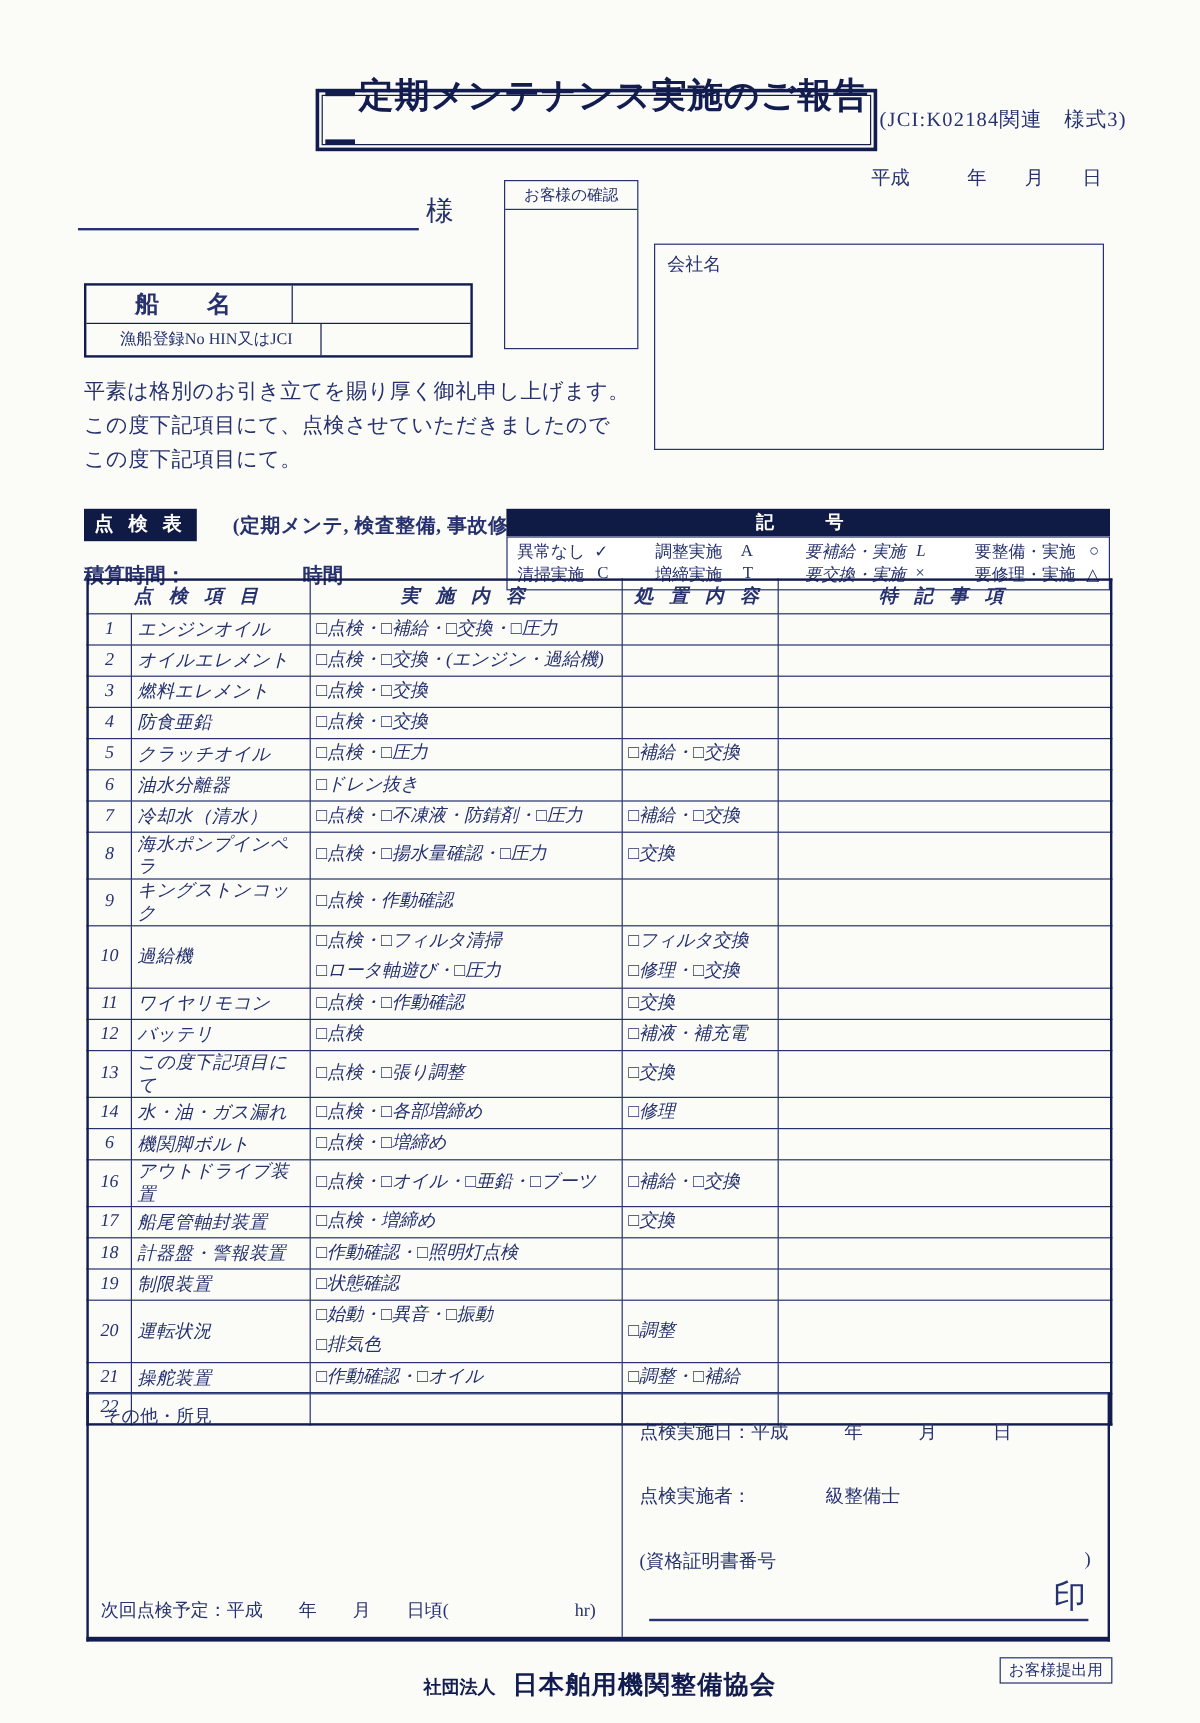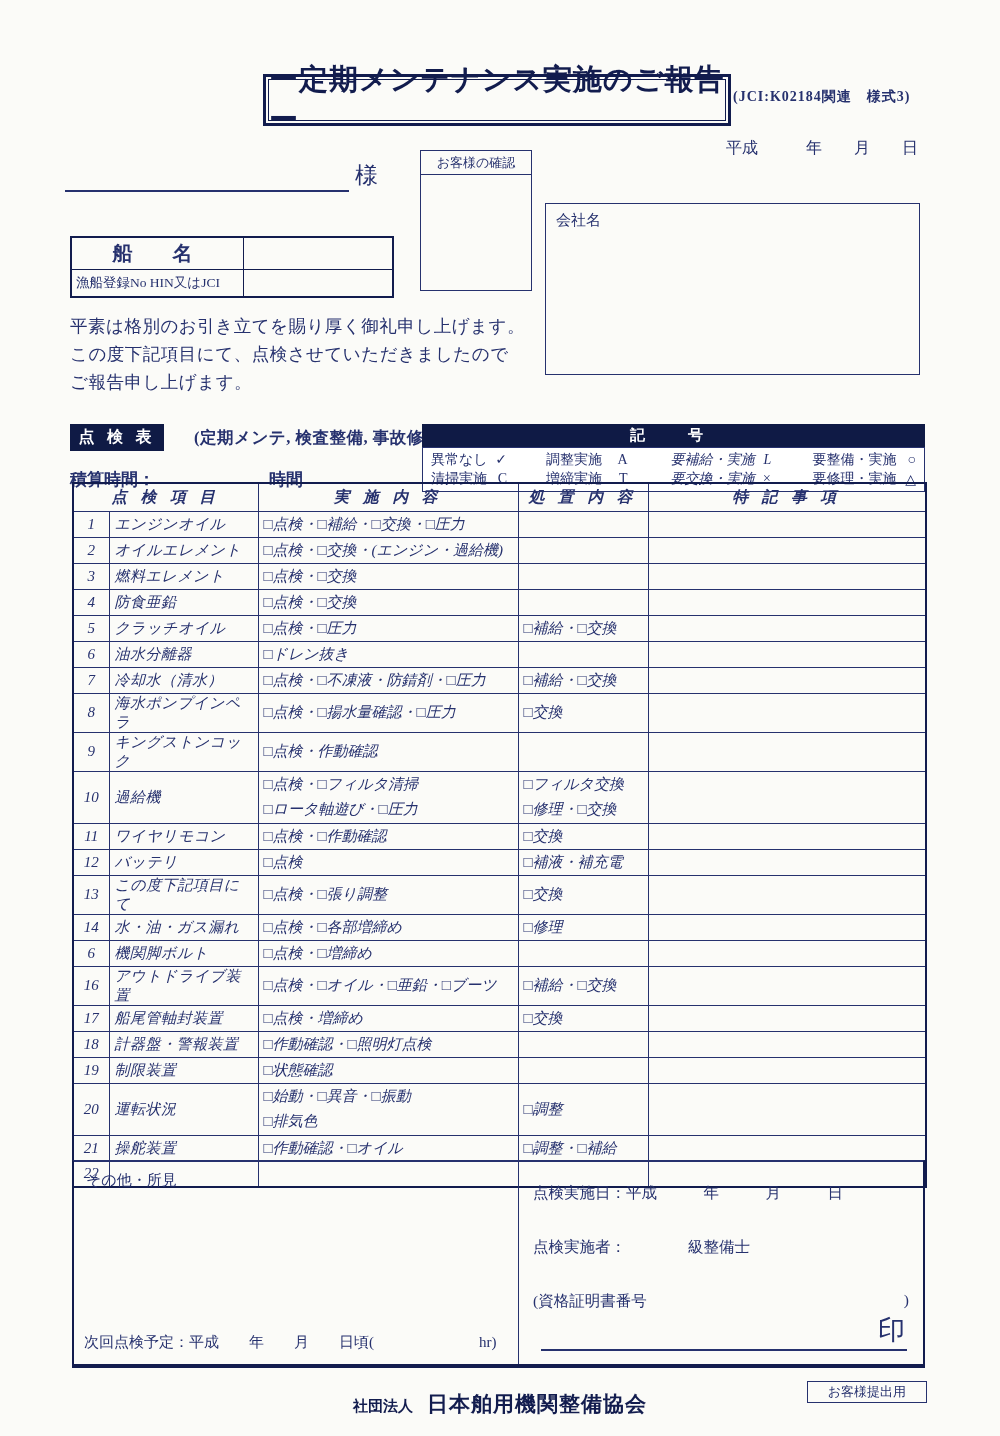--- a/index.html
+++ b/index.html
@@ -23,59 +23,59 @@
     border:3px solid var(--ink-dark);padding:2px;
   }
   .title-inner{
     width:100%;height:100%;border:1px solid var(--ink-dark);
     display:flex;align-items:center;justify-content:center;
   }
   .title-text{
     font-family:"Liberation Sans","DejaVu Sans",sans-serif;
     font-weight:bold;font-size:29px;color:var(--ink-dark);letter-spacing:1px;
   }
-  .form-code{left:733px;top:88px;font-size:14px;letter-spacing:1px;font-weight:bold;}
+  .form-code{left:733px;top:88px;font-size:17px;letter-spacing:1px;}
   .date-top{right:82px;top:138px;font-size:16px;}
 
   
   .addressee{left:355px;top:160px;font-size:23px;}
   .addr-line{left:65px;top:190px;width:284px;height:0;border-bottom:2px solid var(--ink);}
 
   
   .confirm-box{left:420px;top:150px;width:112px;height:141px;border:1.5px solid var(--ink);text-align:center;}
   .confirm-head{
     border-bottom:1.5px solid var(--ink);height:24px;display:flex;
     align-items:center;justify-content:center;font-size:13px;
   }
 
   
   .ship-table{left:70px;top:236px;width:324px;height:62px;border:2px solid var(--ink-dark);}
   .ship-row{display:flex;}
   .ship-row.r1{height:32px;border-bottom:1.5px solid var(--ink-dark);}
-  .ship-row.r2{height:26px;}
+  .ship-row.r2{height:26px;padding-left:24px;}
   .ship-label{width:172px;border-right:1.5px solid var(--ink-dark);display:flex;align-items:center;}
   .ship-label.name{justify-content:center;font-size:20px;font-weight:bold;letter-spacing:10px;}
   .ship-label.reg{justify-content:flex-start;padding-left:4px;font-size:13.5px;}
   .ship-value{flex:1;}
 
   
   .company-box{left:545px;top:203px;width:375px;height:172px;border:1.5px solid var(--ink);padding:7px 10px;font-size:15px;}
 
   
   .greeting{left:70px;top:312px;width:470px;font-size:17.5px;line-height:28px;letter-spacing:0.5px;}
 
   
   .insp-band{
     left:70px;top:424px;width:94px;height:27px;background:var(--ink-band);
     color:#fff;display:flex;align-items:center;justify-content:center;
     font-family:"Liberation Sans","DejaVu Sans",sans-serif;font-weight:bold;font-size:16px;letter-spacing:4px;
   }
   .insp-sub{left:170px;top:427px;font-size:16.5px;font-weight:bold;letter-spacing:0.5px;margin-left:24px;}
   .hours{left:70px;top:468px;font-family:"Liberation Sans","DejaVu Sans",sans-serif;font-weight:bold;font-size:17px;}
-  .hours-unit{left:269px;top:468px;font-family:"Liberation Sans","DejaVu Sans",sans-serif;font-weight:bold;font-size:17px;}
+  .hours-unit{left:252px;top:468px;font-family:"Liberation Sans","DejaVu Sans",sans-serif;font-weight:bold;font-size:17px;}
 
   
   .legend-band{
     left:422px;top:424px;width:503px;height:23px;background:var(--ink-band);
     color:#fff;display:flex;align-items:center;justify-content:center;
     font-size:15px;font-weight:bold;letter-spacing:14px;
   }
   .legend-box{left:422px;top:447px;width:503px;height:45px;border:1.5px solid var(--ink);background:#fff;
     display:flex;flex-direction:column;justify-content:space-around;padding:2px 8px;}
   .legend-row{display:flex;font-size:14px;gap:17px;}
@@ -110,21 +110,21 @@
   .bottom-left{width:445px;border-right:1.5px solid var(--ink);position:relative;padding:10px 12px;font-size:15px;}
   .next-inspect{position:absolute;left:10px;bottom:12px;font-size:15px;white-space:nowrap;}
   .bottom-right{flex:1;position:relative;padding:22px 14px 0 14px;font-size:15.5px;}
   .br-line{margin-bottom:33px;white-space:nowrap;}
   .cert-line{display:flex;justify-content:space-between;white-space:nowrap;}
   .seal-line{position:absolute;left:22px;right:16px;bottom:13px;border-bottom:2px solid var(--ink);}
   .seal{position:absolute;right:16px;bottom:16px;font-size:27px;letter-spacing:2px;}
 
   
   .submit-box{
-    right:73px;top:1381px;border:1.5px solid var(--ink);padding:1px 20px;font-size:13px;
+    right:73px;top:1381px;border:1.5px solid var(--ink);padding:1px 7px;font-size:13px;
   }
   .footer-org{
     left:0;top:1390px;width:100%;text-align:center;
     font-family:"Liberation Sans","DejaVu Sans",sans-serif;font-weight:bold;color:var(--ink-dark);
   }
   .org-type{font-size:15px;margin-right:14px;}
   .org-name{font-size:21px;letter-spacing:1px;}
 </style>
 </head>
 <body>
@@ -157,21 +157,21 @@
     </div>
   </div>
 
   <div class="abs company-box">
     <span>会社名</span>
   </div>
 
   <div class="abs greeting">
     <div>平素は格別のお引き立てを賜り厚く御礼申し上げます。</div>
     <div>この度下記項目にて、点検させていただきましたので</div>
-    <div>ご報告申し上げます。</div>
+    <div>この度下記項目にて。</div>
   </div>
 
   <div class="abs insp-band">点 検 表</div>
   <div class="abs insp-sub">(定期メンテ, 検査整備, 事故修理)</div>
   <div class="abs hours">積算時間：</div>
   <div class="abs hours-unit">時間</div>
 
   <div class="abs legend-band">記　号</div>
   <div class="abs legend-box">
       <div class="legend-row">

